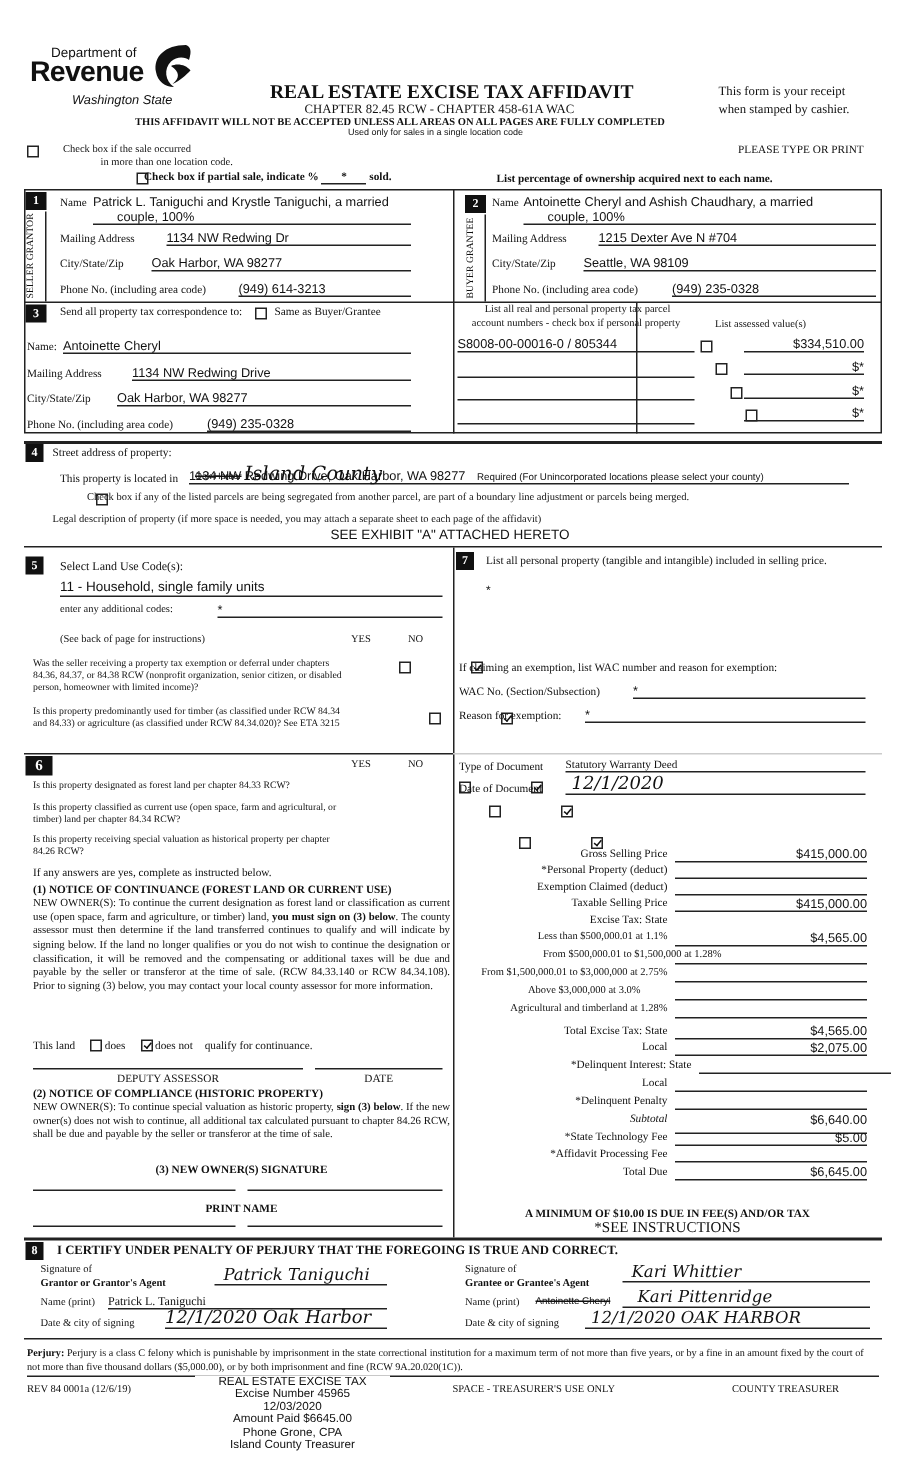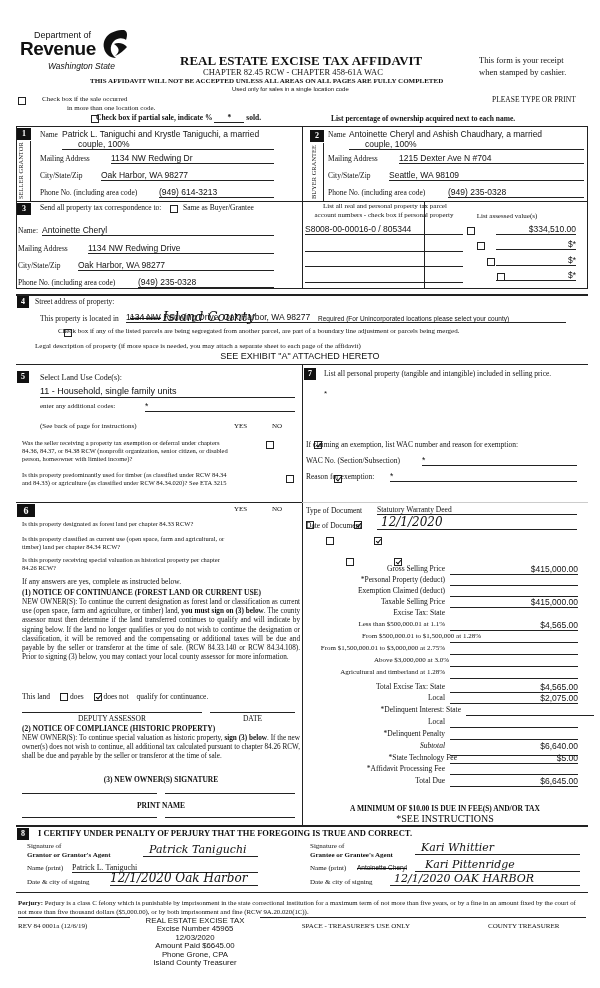--- a/index.html
+++ b/index.html
@@ -251,21 +251,21 @@
   </div>
   <div style="position:absolute;top:68px;left:0;width:286px;height:12px;">
     <div class="abs row-label" style="left:0;width:143px;font-size:7px;margin-left:36px;">From $500,000.01 to $1,500,000 at 1.28%</div>
     <div class="abs amount" style="left:148px;width:128px;height:11px;"></div>
   </div>
   <div style="position:absolute;top:80px;left:0;width:286px;height:12px;">
     <div class="abs row-label" style="left:0;width:143px;font-size:7px;">From $1,500,000.01 to $3,000,000 at 2.75%</div>
     <div class="abs amount" style="left:148px;width:128px;height:11px;"></div>
   </div>
   <div style="position:absolute;top:92px;left:0;width:286px;height:12px;">
-    <div class="abs row-label" style="left:4px;width:143px;font-size:7px;">Above $3,000,000 at 3.0%</div>
+    <div class="abs row-label" style="left:16px;width:143px;font-size:7px;text-align:center;">Above $3,000,000 at 3.0%</div>
     <div class="abs amount" style="left:148px;width:128px;height:11px;"></div>
   </div>
   <div style="position:absolute;top:104px;left:0;width:286px;height:12px;">
     <div class="abs row-label" style="left:0;width:143px;font-size:7px;">Agricultural and timberland at 1.28%</div>
     <div class="abs amount" style="left:148px;width:128px;height:11px;"></div>
   </div>
   <div style="position:absolute;top:118px;left:0;width:286px;height:12px;">
     <div class="abs row-label" style="left:0;width:143px;">Total Excise Tax: State</div>
     <div class="abs amount" style="left:148px;width:128px;height:11px;">$4,565.00</div>
   </div>
@@ -283,21 +283,21 @@
   </div>
   <div style="position:absolute;top:165px;left:0;width:286px;height:12px;">
     <div class="abs row-label" style="left:0;width:143px;">*Delinquent Penalty</div>
     <div class="abs amount" style="left:148px;width:128px;height:11px;"></div>
   </div>
   <div style="position:absolute;top:177px;left:0;width:286px;height:12px;">
     <div class="abs row-label" style="left:0;width:143px;font-style:italic;">Subtotal</div>
     <div class="abs amount" style="left:148px;width:128px;height:15px;">$6,640.00</div>
   </div>
   <div style="position:absolute;top:189px;left:0;width:286px;height:12px;">
-    <div class="abs row-label" style="left:0;width:143px;margin-left:12px;">*State Technology Fee</div>
+    <div class="abs row-label" style="left:0;width:143px;">*State Technology Fee</div>
     <div class="abs amount" style="left:148px;width:128px;height:11px;">$5.00</div>
   </div>
   <div style="position:absolute;top:200px;left:0;width:286px;height:12px;">
     <div class="abs row-label" style="left:0;width:143px;">*Affidavit Processing Fee</div>
     <div class="abs amount" style="left:148px;width:128px;height:11px;"></div>
   </div>
   <div style="position:absolute;top:212px;left:0;width:286px;height:12px;">
     <div class="abs row-label" style="left:0;width:143px;">Total Due</div>
     <div class="abs amount" style="left:148px;width:128px;height:11px;">$6,645.00</div>
   </div>

